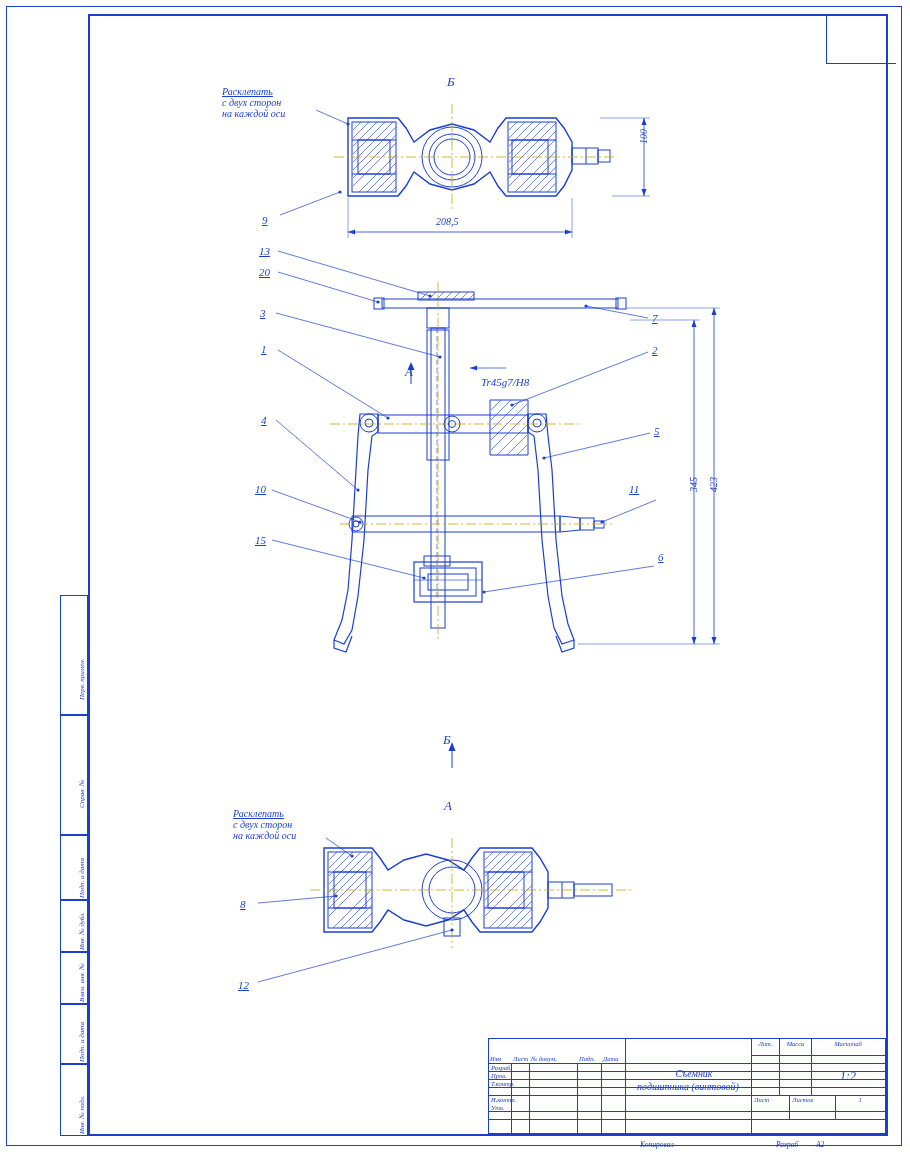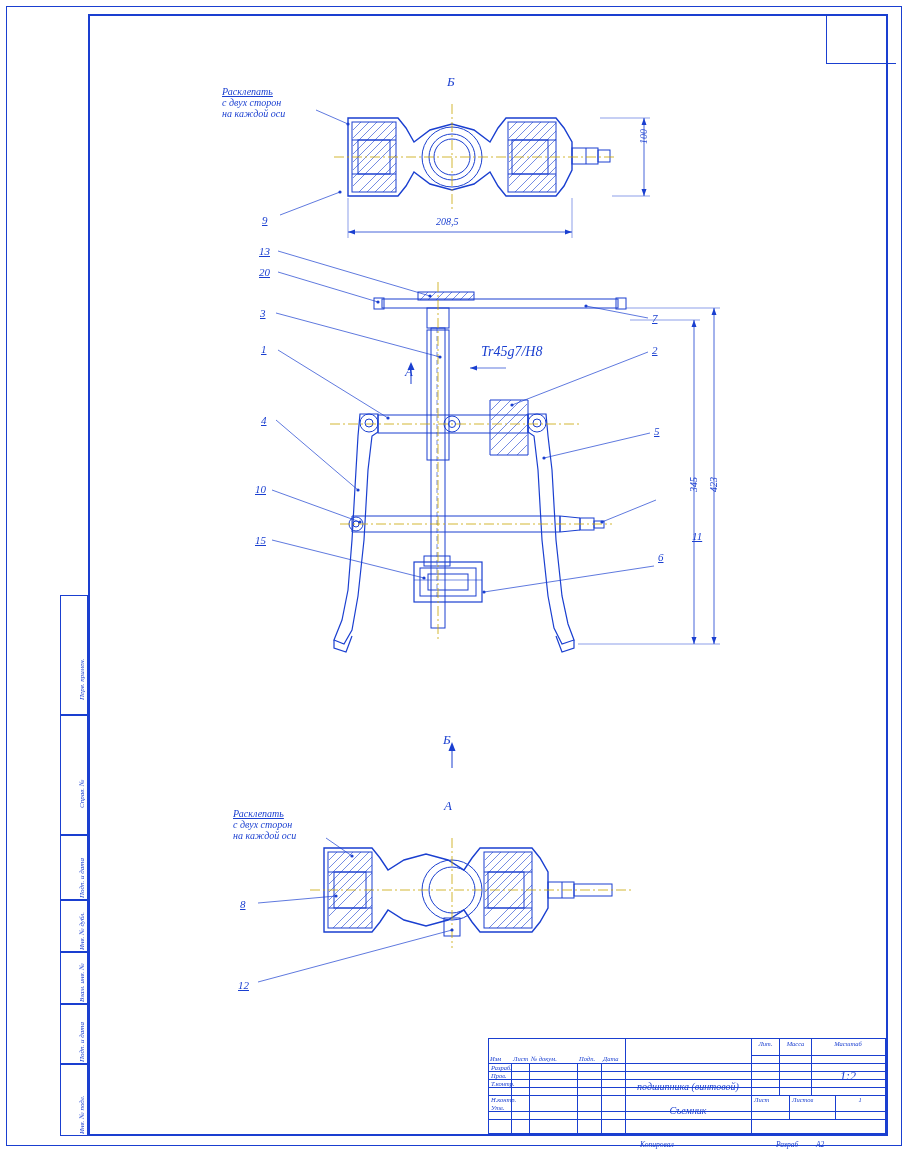--- a/index.html
+++ b/index.html
@@ -323,36 +323,36 @@
   </div>
 
   <div class="note" style="left:233px;top:808px;">
     <div class="first">Расклепать</div>
     <div>с двух сторон</div>
     <div>на каждой оси</div>
   </div>
 
   <div class="lbl" style="left:436px;top:216px;font-size:10px;">208,5</div>
   <div class="lbl" style="left:638px;top:144px;font-size:10px;transform:rotate(-90deg);transform-origin:left top;">100</div>
-  <div class="lbl" style="left:481px;top:344px;font-size:14px;">Tr45g7/H8</div>
+  <div class="lbl" style="left:481px;top:376px;font-size:11px;">Tr45g7/H8</div>
   <div class="lbl" style="left:688px;top:492px;font-size:10px;transform:rotate(-90deg);transform-origin:left top;">345</div>
   <div class="lbl" style="left:708px;top:492px;font-size:10px;transform:rotate(-90deg);transform-origin:left top;">423</div>
 
   <div class="lbl u" style="left:262px;top:214px;">9</div>
   <div class="lbl u" style="left:259px;top:245px;">13</div>
   <div class="lbl u" style="left:259px;top:266px;">20</div>
   <div class="lbl u" style="left:260px;top:307px;">3</div>
   <div class="lbl u" style="left:261px;top:343px;">1</div>
   <div class="lbl u" style="left:261px;top:414px;">4</div>
   <div class="lbl u" style="left:255px;top:483px;text-align:right;">10</div>
   <div class="lbl u" style="left:255px;top:534px;">15</div>
   <div class="lbl u" style="left:652px;top:312px;">7</div>
   <div class="lbl u" style="left:652px;top:344px;">2</div>
   <div class="lbl u" style="left:654px;top:425px;">5</div>
-  <div class="lbl u" style="left:692px;top:483px;margin-top:47px;">11</div>
+  <div class="lbl u" style="left:629px;top:483px;">11</div>
   <div class="lbl u" style="left:658px;top:551px;">6</div>
   <div class="lbl u" style="left:240px;top:898px;">8</div>
   <div class="lbl u" style="left:238px;top:979px;">12</div>
 
   <div id="titleblock">
 
     <div class="h" style="top:24px;"></div>
     <div class="h" style="top:32px;"></div>
     <div class="h" style="top:40px;"></div>
     <div class="h" style="top:48px;"></div>
@@ -382,21 +382,21 @@
     <div class="cell" style="left:41px;top:16px;width:47px;">№ докум.</div>
     <div class="cell" style="left:89px;top:16px;width:23px;">Подп.</div>
     <div class="cell" style="left:113px;top:16px;width:23px;">Дата</div>
 
     <div class="cell" style="left:1px;top:25px;width:36px;">Разраб.</div>
     <div class="cell" style="left:1px;top:33px;width:36px;">Пров.</div>
     <div class="cell" style="left:1px;top:41px;width:36px;">Т.контр.</div>
     <div class="cell" style="left:1px;top:57px;width:36px;">Н.контр.</div>
     <div class="cell" style="left:1px;top:65px;width:36px;">Утв.</div>
 
-    <div class="tb-name" style="left:138px;top:28px;width:122px;margin-top:37px;">Съемник</div>
+    <div class="tb-name" style="left:144px;top:28px;width:122px;">Съемник</div>
     <div class="tb-name" style="left:138px;top:41px;width:122px;">подшипника (винтовой)</div>
 
     <div class="cell" style="left:264px;top:1px;width:25px;text-align:center;">Лит.</div>
     <div class="cell" style="left:292px;top:1px;width:29px;text-align:center;">Масса</div>
     <div class="cell" style="left:324px;top:1px;width:70px;text-align:center;">Масштаб</div>
     <div class="cell" style="left:324px;top:30px;width:70px;text-align:center;font-size:12px;">1:2</div>
     <div class="cell" style="left:264px;top:57px;width:35px;">Лист</div>
     <div class="cell" style="left:302px;top:57px;width:43px;">Листов</div>
     <div class="cell" style="left:348px;top:57px;width:46px;text-align:center;">1</div>
   </div>

